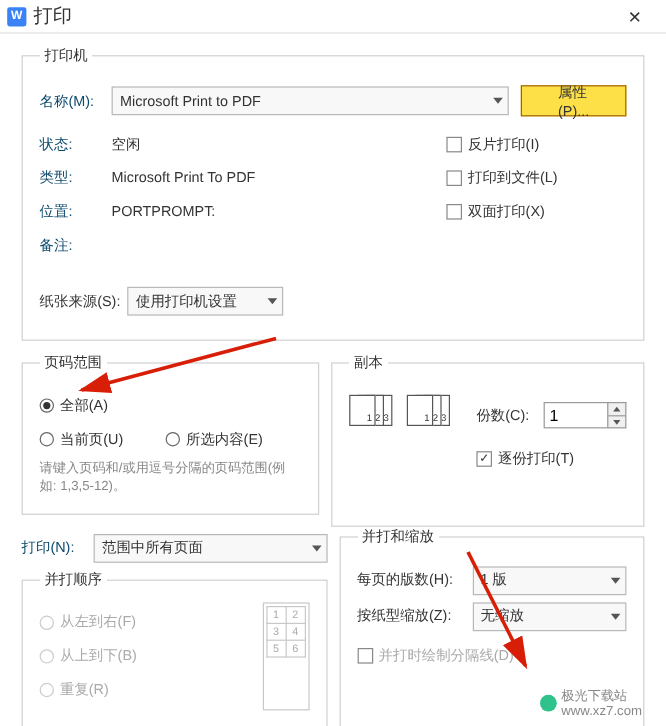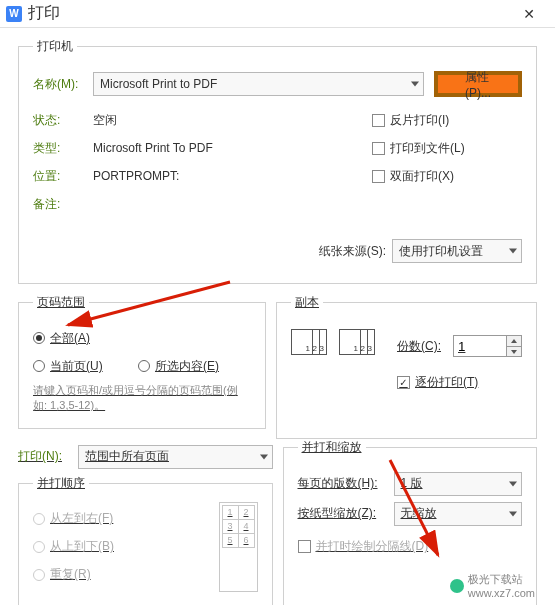--- a/index.html
+++ b/index.html
@@ -5,31 +5,31 @@
 * { box-sizing: border-box; margin: 0; padding: 0; }
 body { font-family: "Microsoft YaHei", "SimSun", sans-serif; font-size: 12px; background: #fff; color: #333; width: 555px; height: 605px; position: relative; overflow: hidden; }
 .titlebar { height: 28px; background: #fff; border-bottom: 1px solid #e0e0e0; display: flex; align-items: center; padding: 0 6px; }
 .app-icon { width: 16px; height: 16px; background: #3b82f6; color: #fff; font-size: 10px; display: flex; align-items: center; justify-content: center; font-weight: bold; border-radius: 2px; }
 .titlebar-title { margin-left: 6px; flex: 1; font-size: 16px; }
 .close-btn { width: 40px; height: 28px; display: flex; align-items: center; justify-content: center; font-size: 14px; cursor: pointer; }
 .content { padding: 10px 18px; }
 fieldset { border: 1px solid #d0d0d0; padding: 10px 14px 14px; margin-bottom: 10px; position: relative; }
 legend { padding: 0 4px; font-size: 12px; color: #333; }
 .row { display: flex; align-items: center; margin: 6px 0; min-height: 22px; }
-.lbl { width: 60px; color: #4d7c0f; }
+.lbl { width: 60px; color: #0c4a6e; }
 .dropdown { height: 24px; border: 1px solid #b8b8b8; background: #f8f8f8; display: flex; align-items: center; padding: 0 6px; position: relative; }
 .dropdown .arrow { position: absolute; right: 4px; top: 50%; transform: translateY(-50%); }
 .arrow { width: 0; height: 0; border-left: 4px solid transparent; border-right: 4px solid transparent; border-top: 5px solid #555; }
-.btn { height: 26px; padding: 0 30px; background: #f97316; border: 4px solid #a16207; display: inline-flex; align-items: center; justify-content: center; cursor: pointer; }
+.btn { height: 26px; padding: 0 30px; background: #fde047; border: 1px solid #a16207; display: inline-flex; align-items: center; justify-content: center; cursor: pointer; }
 .chk { width: 13px; height: 13px; border: 1px solid #888; margin-right: 5px; display: inline-flex; align-items: center; justify-content: center; font-size: 10px; color: #333; }
 .radio { width: 12px; height: 12px; border: 1px solid #666; border-radius: 50%; margin-right: 5px; display: inline-flex; align-items: center; justify-content: center; }
 .radio.sel::after { content: ""; width: 6px; height: 6px; background: #333; border-radius: 50%; }
 .disabled { color: #aaa; }
 .disabled .radio { border-color: #ccc; }
-.cols { display: flex; gap: 10px; text-decoration: underline; }
+.cols { display: flex; gap: 10px; }
 .col { flex: 1; }
 .hint { color: #888; font-size: 11px; line-height: 1.4; margin-top: 4px; }
 .input { height: 22px; border: 1px solid #999; background: #fff; padding: 0 4px; }
 .spin { display: flex; align-items: center; }
 .spin-btns { display: flex; flex-direction: column; margin-left: -1px; }
 .spin-btns div { width: 16px; height: 11px; border: 1px solid #999; background: #f0f0f0; display: flex; align-items: center; justify-content: center; }
 .spin-btns div:first-child { border-bottom: none; }
 .tri-up { width:0; height:0; border-left:3px solid transparent; border-right:3px solid transparent; border-bottom:4px solid #555; }
 .tri-down { width:0; height:0; border-left:3px solid transparent; border-right:3px solid transparent; border-top:4px solid #555; }
 .copies-icon { position: relative; width: 42px; height: 46px; }
@@ -90,21 +90,21 @@
         <div class="row">
             <span class="chk"></span>
             <span>打印到文件(L)</span>
           </div>
         <div class="row">
             <span class="chk"></span>
             <span>双面打印(X)</span>
           </div>
       </div>
     </div>
-    <div class="row" style="justify-content:flex-end; margin-top:18px">
+    <div class="row" style="margin-top:18px">
       <span>纸张来源(S):</span>
       <div style="width:6px"></div>
       <div class="dropdown" style="width:130px">
         <span>使用打印机设置</span>
           <span class="arrow"></span>
       </div>
     </div>
   </fieldset>
 
   <div class="cols">

